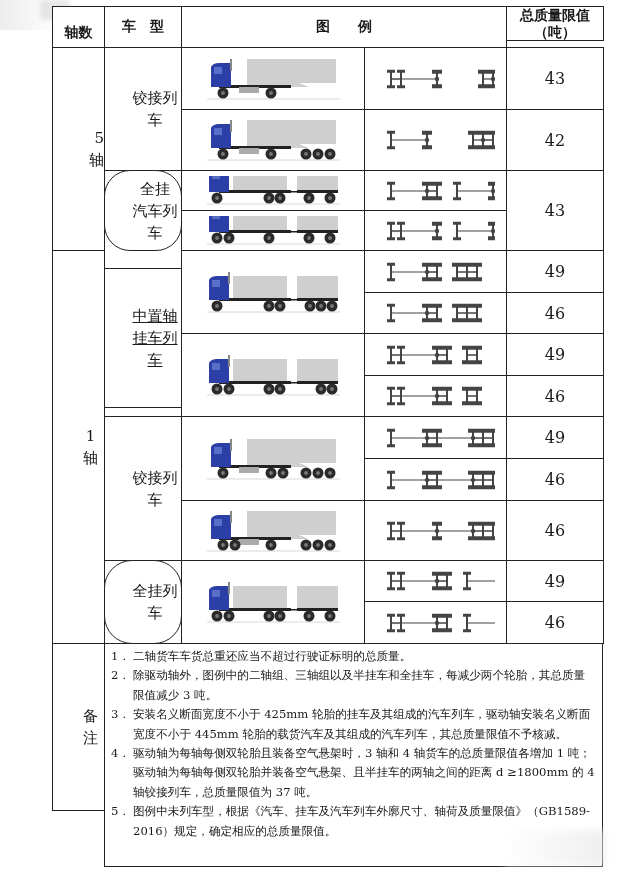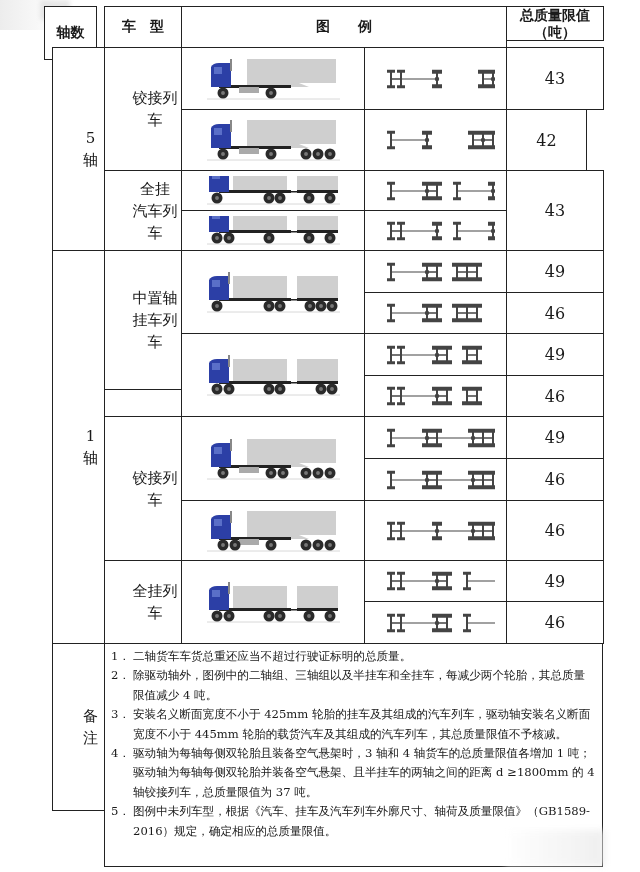--- a/index.html
+++ b/index.html
@@ -16,36 +16,36 @@
   .note .n{width:22px;flex:none;}
   .note .t{flex:1;}
   svg{display:block;}
 </style>
 </head>
 <body>
 
 <div class="blur-tl"></div>
 <div class="blur-tl2"></div>
 
-<div class="cell hdr" style="left: 44px; top: 6px; width: 53px; height: 54px;">轴数</div>
+<div class="cell hdr" style="left: 52px; top: 6px; width: 53px; height: 54px;">轴数</div>
 <div class="cell hdr" style="left: 104px; top: 6px; width: 78px; height: 42px;">车　型</div>
 <div class="cell hdr" style="left: 181px; top: 6px; width: 326px; height: 42px;">图　　例</div>
 <div class="cell hdr" style="left: 506px; top: 6px; width: 98px; height: 35px; flex-direction: column; line-height: 17px;">
     <span>总质量限值</span>
     <span>（吨）</span>
   </div>
-<div class="cell lbl" style="left: 52px; top: 47px; width: 53px; height: 204px;">5 轴</div>
+<div class="cell lbl" style="left: 52px; top: 47px; width: 53px; height: 204px; text-align: right;">5 轴</div>
 <div class="cell lbl" style="left: 52px; top: 250px; width: 53px; height: 394px;">1 轴</div>
 <div class="cell lbl" style="left: 104px; top: 47px; width: 78px; height: 124px; white-space: pre-line;"><span>铰接列车</span></div>
-<div class="cell lbl" style="left: 104px; top: 170px; width: 78px; height: 81px; white-space: pre-line;"><span>全挂
+<div class="cell lbl" style="left: 104px; top: 170px; width: 78px; height: 81px; white-space: pre-line; border-radius: 26px;"><span>全挂
 汽车列车</span></div>
-<div class="cell lbl" style="left: 104px; top: 250px; width: 78px; height: 140px; white-space: pre-line;"><span>中置轴
+<div class="cell lbl" style="left: 104px; top: 268px; width: 78px; height: 140px; white-space: pre-line; text-decoration: underline;"><span>中置轴
 挂车列车</span></div>
 <div class="cell lbl" style="left: 104px; top: 416px; width: 78px; height: 145px; white-space: pre-line;"><span>铰接列车</span></div>
-<div class="cell lbl" style="left: 104px; top: 560px; width: 78px; height: 84px; white-space: pre-line;"><span>全挂列车</span></div>
+<div class="cell lbl" style="left: 104px; top: 560px; width: 78px; height: 84px; white-space: pre-line; border-radius: 28px;"><span>全挂列车</span></div>
 <div class="cell " style="left: 181px; top: 47px; width: 184px; height: 63px;">
     <span style="display:block">
       <svg width="149" height="44" viewBox="0 0 149 44">
         <line x1="8" y1="42" x2="141" y2="42" stroke="#d8d8d8" stroke-width="1"></line>
         <rect x="48" y="2" width="89" height="24" fill="#cfcfcf"></rect>
         <polygon points="48,26 100,26 110,30 48,30" fill="#cfcfcf"></polygon>
         <rect x="20" y="28" width="72" height="3" fill="#222"></rect>
         <rect x="40" y="30" width="20" height="6" fill="#aaa"></rect>
         <path d="M12 30 L12 10 Q14 6 20 6 L32 6 L32 30 Z" fill="#2c3fa6"></path>
         <rect x="15" y="10" width="8" height="7" fill="#5a6fc8"></rect>
@@ -631,41 +631,41 @@
         <rect x="86" y="21.25" width="8" height="3" fill="#444"></rect>
         <rect x="125" y="6.75" width="2" height="16.5" fill="#444"></rect>
         <rect x="121" y="5.75" width="10" height="4" fill="#444"></rect>
         <rect x="121" y="20.25" width="10" height="4" fill="#444"></rect>
         <line x1="90" y1="15" x2="126" y2="15" stroke="#444" stroke-width="1.2"></line>
         <circle cx="126" cy="15" r="2.2" fill="#444"></circle>
       </svg>
     </span>
   </div>
 <div class="cell val" style="left: 506px; top: 47px; width: 98px; height: 63px;">43</div>
-<div class="cell val" style="left: 506px; top: 109px; width: 81px; height: 62px;">42</div>
+<div class="cell val" style="left: 506px; top: 109px; width: 98px; height: 62px;">42</div>
 <div class="cell val" style="left: 506px; top: 170px; width: 98px; height: 81px;">43</div>
 <div class="cell val" style="left: 506px; top: 250px; width: 98px; height: 43px;">49</div>
 <div class="cell val" style="left: 506px; top: 292px; width: 98px; height: 42px;">46</div>
 <div class="cell val" style="left: 506px; top: 333px; width: 98px; height: 43px;">49</div>
 <div class="cell val" style="left: 506px; top: 375px; width: 98px; height: 42px;">46</div>
 <div class="cell val" style="left: 506px; top: 416px; width: 98px; height: 43px;">49</div>
 <div class="cell val" style="left: 506px; top: 458px; width: 98px; height: 43px;">46</div>
 <div class="cell val" style="left: 506px; top: 500px; width: 98px; height: 61px;">46</div>
 <div class="cell val" style="left: 506px; top: 560px; width: 98px; height: 42px;">49</div>
 <div class="cell val" style="left: 506px; top: 601px; width: 98px; height: 43px;">46</div>
 <div id="table"></div>
 
 <div class="notes" id="notes">
     <div class="note">
       <span class="n">1．</span>
       <span class="t">二轴货车车货总重还应当不超过行驶证标明的总质量。</span>
     </div>
     <div class="note">
       <span class="n">2．</span>
-      <span class="t">除驱动轴外，图例中的二轴组、三轴组以及半挂车和全挂车，每减少两个轮胎，其总质量限值减少 4 吨。</span>
+      <span class="t">除驱动轴外，图例中的二轴组、三轴组以及半挂车和全挂车，每减少两个轮胎，其总质量限值减少 3 吨。</span>
     </div>
     <div class="note">
       <span class="n">3．</span>
       <span class="t">安装名义断面宽度不小于 425mm 轮胎的挂车及其组成的汽车列车，驱动轴安装名义断面宽度不小于 445mm 轮胎的载货汽车及其组成的汽车列车，其总质量限值不予核减。</span>
     </div>
     <div class="note">
       <span class="n">4．</span>
       <span class="t">驱动轴为每轴每侧双轮胎且装备空气悬架时，3 轴和 4 轴货车的总质量限值各增加 1 吨；驱动轴为每轴每侧双轮胎并装备空气悬架、且半挂车的两轴之间的距离 d ≥1800mm 的 4 轴铰接列车，总质量限值为 37 吨。</span>
     </div>
     <div class="note">

